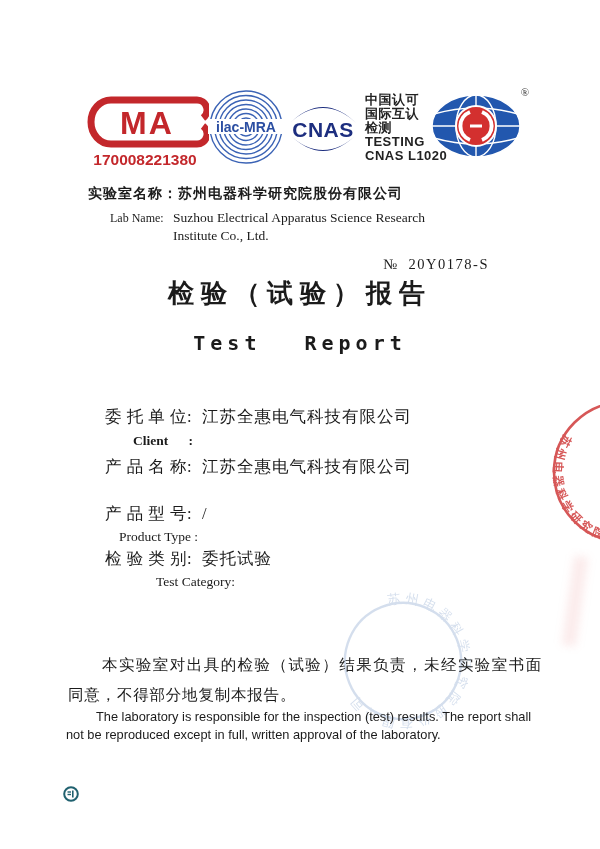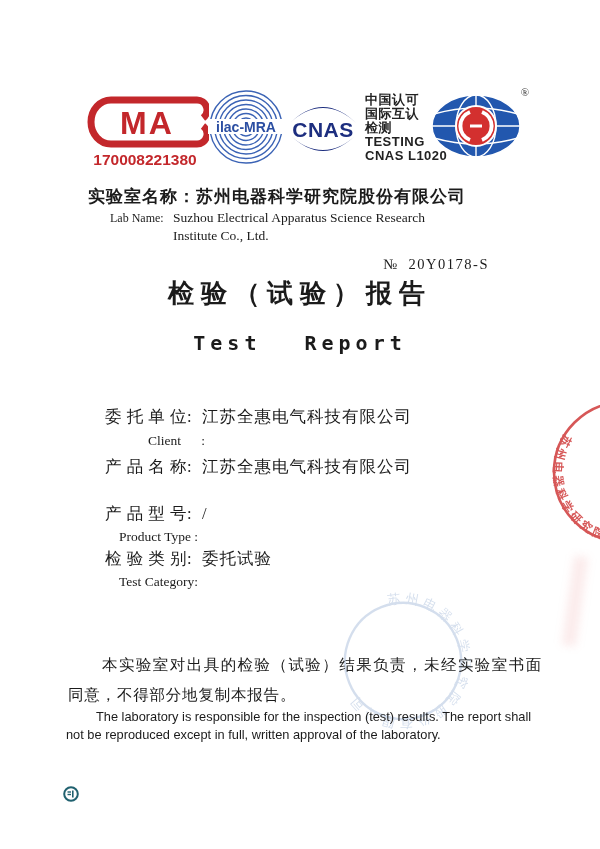--- a/index.html
+++ b/index.html
@@ -10,21 +10,21 @@
   }
   .abs { position:absolute; }
   .pre { white-space:pre; }
 
   
   .accred-text { font-family:"Liberation Sans", sans-serif; font-weight:bold;
     font-size:13px; line-height:14px; color:#222; letter-spacing:0.5px; }
 
   
   .lab-line { left:88px; top:185px; font-family:"Liberation Sans", sans-serif;
-    font-weight:bold; font-size:17px; letter-spacing:1px; white-space:pre; }
+    font-weight:bold; font-size:14px; letter-spacing:1px; white-space:pre; }
   .lab-en-label { left:110px; top:211px; font-size:12px; }
   .lab-en-name  { left:173px; top:209px; font-size:13.5px; line-height:18px; width:320px; }
 
   .report-no { left:383px; top:256px; font-size:14.5px; letter-spacing:1.5px; }
 
   .title-zh { left:0; top:276px; width:600px; text-align:center;
     font-family:"Liberation Sans", sans-serif; font-weight:bold;
     font-size:26px; letter-spacing:7px; }
   .title-en { left:0; top:331px; width:600px; text-align:center;
     font-family:"DejaVu Sans Mono", monospace; font-weight:bold;
@@ -111,33 +111,33 @@
     <div>Institute Co., Ltd.</div>
   </div>
 
   <div class="abs report-no pre">№  20Y0178-S</div>
 
   <div class="abs title-zh">检验（试验）报告</div>
   <div class="abs title-en">Test Report</div>
 
   <div class="abs" style="left:105px; top:406px;">
     <div class="field-zh"><span>委 托 单 位:</span><span class="val">江苏全惠电气科技有限公司</span></div>
-    <div class="field-en" style="margin-left:43px; margin-top:5px;">Client      :</div>
+    <div class="field-en" style="margin-left:28px; margin-top:5px;font-weight:bold;">Client      :</div>
   </div>
 
   <div class="abs" style="left:105px; top:456px;">
     <div class="field-zh"><span>产 品 名 称:</span><span class="val">江苏全惠电气科技有限公司</span></div>
   </div>
 
   <div class="abs" style="left:105px; top:503px;">
     <div class="field-zh"><span>产 品 型 号:</span><span class="val">/</span></div>
     <div class="field-en" style="margin-left:14px; margin-top:4px;">Product Type :</div>
   </div>
 
-  <div class="abs" style="left:105px; top:548px;">
+  <div class="abs" style="left:105px; top:548px;text-align:center;">
     <div class="field-zh"><span>检 验 类 别:</span><span class="val">委托试验</span></div>
     <div class="field-en" style="margin-left:14px; margin-top:4px;">Test Category:</div>
   </div>
 
   <svg class="abs" style="right:0; top:386px; opacity:0.85;" width="64" height="172" viewBox="0 0 64 172">
     <defs>
       <path id="sealArc" d="M88 16 a70 70 0 1 0 0.01 0" fill="none"></path>
     </defs>
     <circle cx="88" cy="86" r="70" fill="none" stroke="#cf3a3a" stroke-width="2.6"></circle>
     <text font-size="11.5" fill="#cf3a3a" font-weight="bold" letter-spacing="3">

